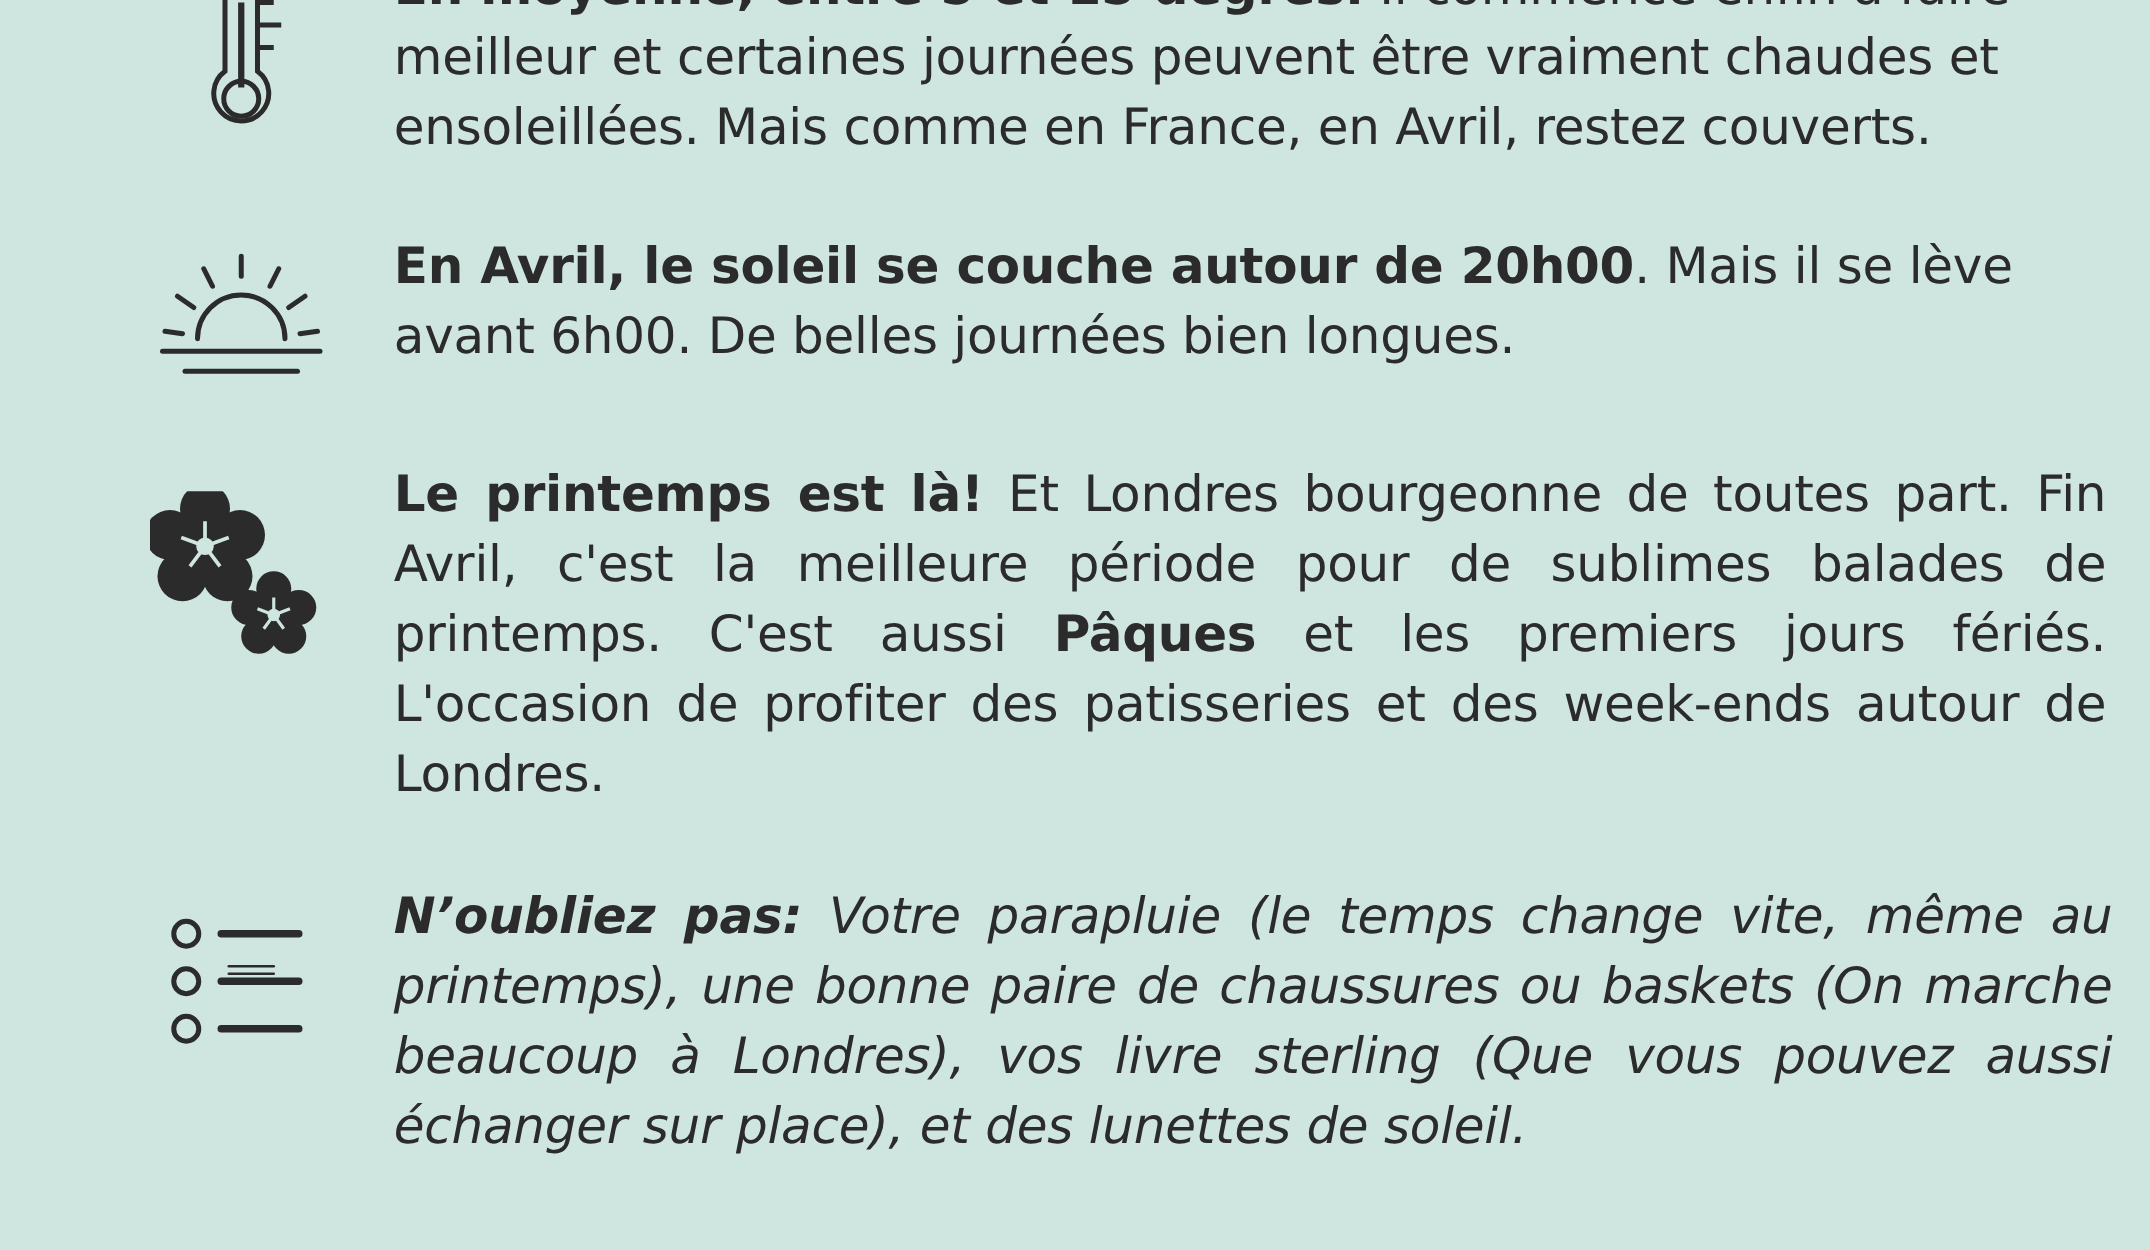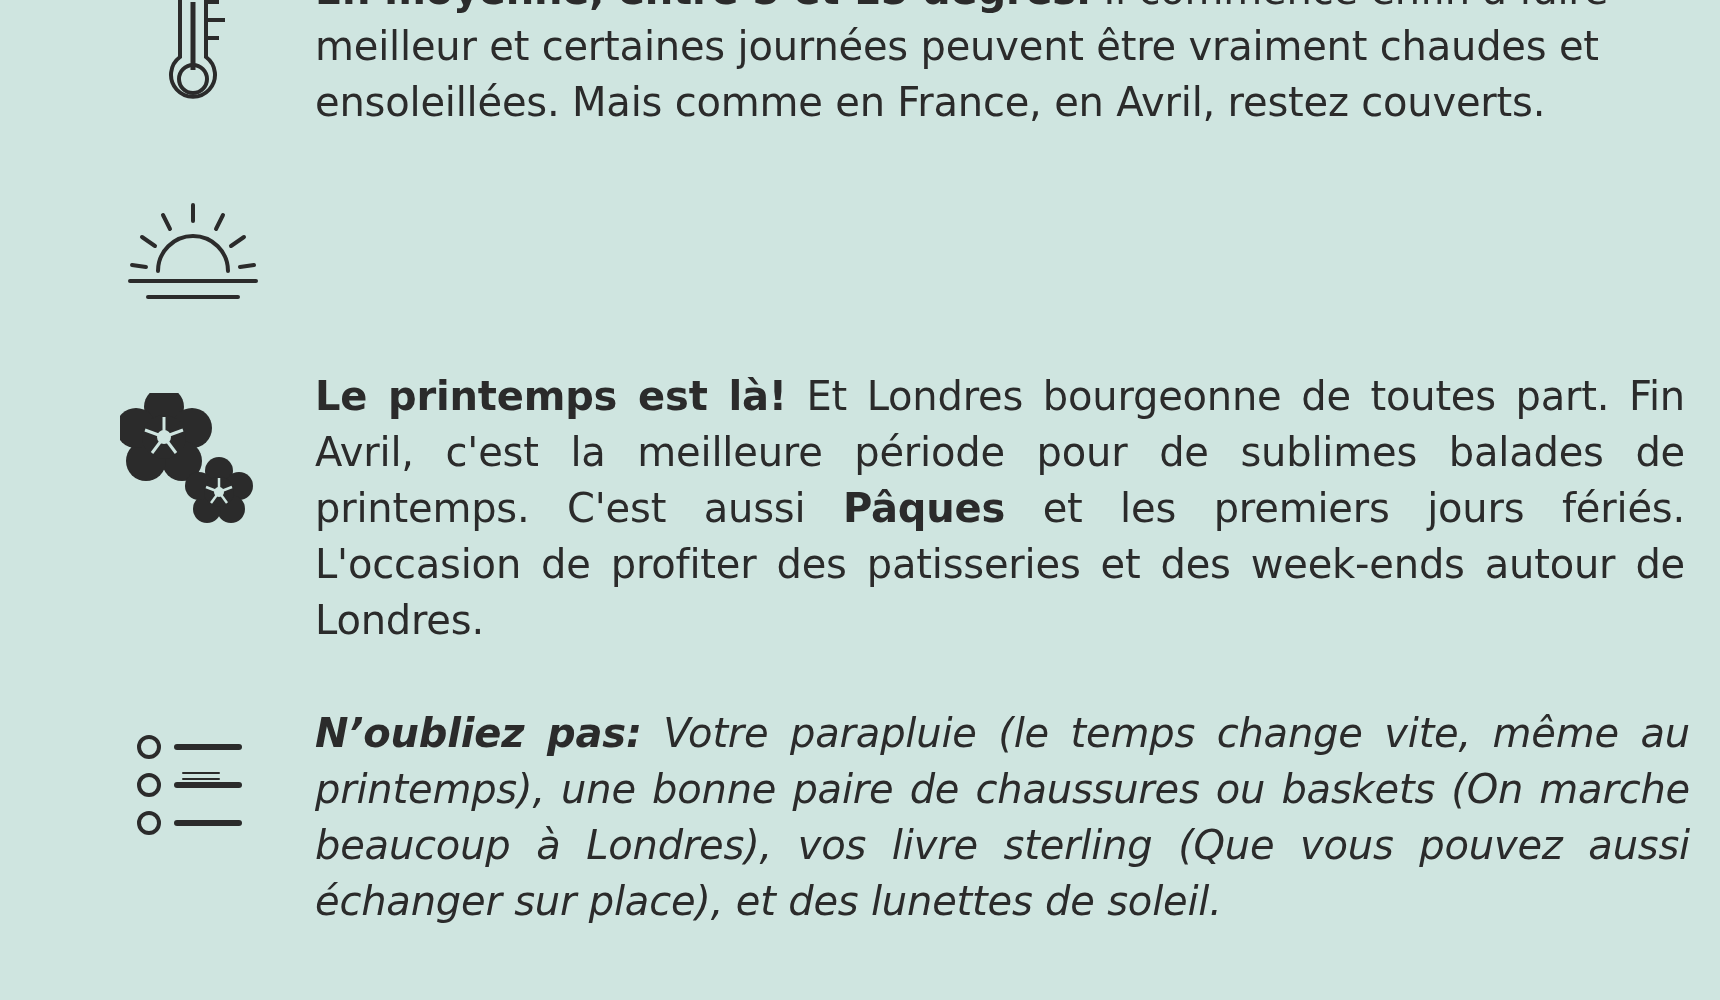--- a/index.html
+++ b/index.html
@@ -118,20 +118,23 @@
           <line x1="45" y1="20" x2="52" y2="34"></line>
           <line x1="105" y1="20" x2="98" y2="34"></line>
           <line x1="24" y1="42" x2="37" y2="51"></line>
           <line x1="126" y1="42" x2="113" y2="51"></line>
           <line x1="14" y1="70" x2="28" y2="72"></line>
           <line x1="136" y1="70" x2="122" y2="72"></line>
           <line x1="12" y1="86" x2="138" y2="86"></line>
           <line x1="30" y1="102" x2="120" y2="102"></line>
         </g>
       </svg>
+    </div>
+    <div class="text-col left">
+      <b>En Avril, le soleil se couche autour de 20h00</b><span>. Mais il se lève avant 6h00. De belles journées bien longues.</span>
     </div>
   </div>
 
   <div class="item" id="item-spring">
     <div class="icon-col">
       <svg width="145" height="135" viewBox="0 0 145 135">
         <g fill="#2b2b2b">
 
           <g transform="translate(44,44)">
             <circle cx="0" cy="-30" r="20"></circle>

